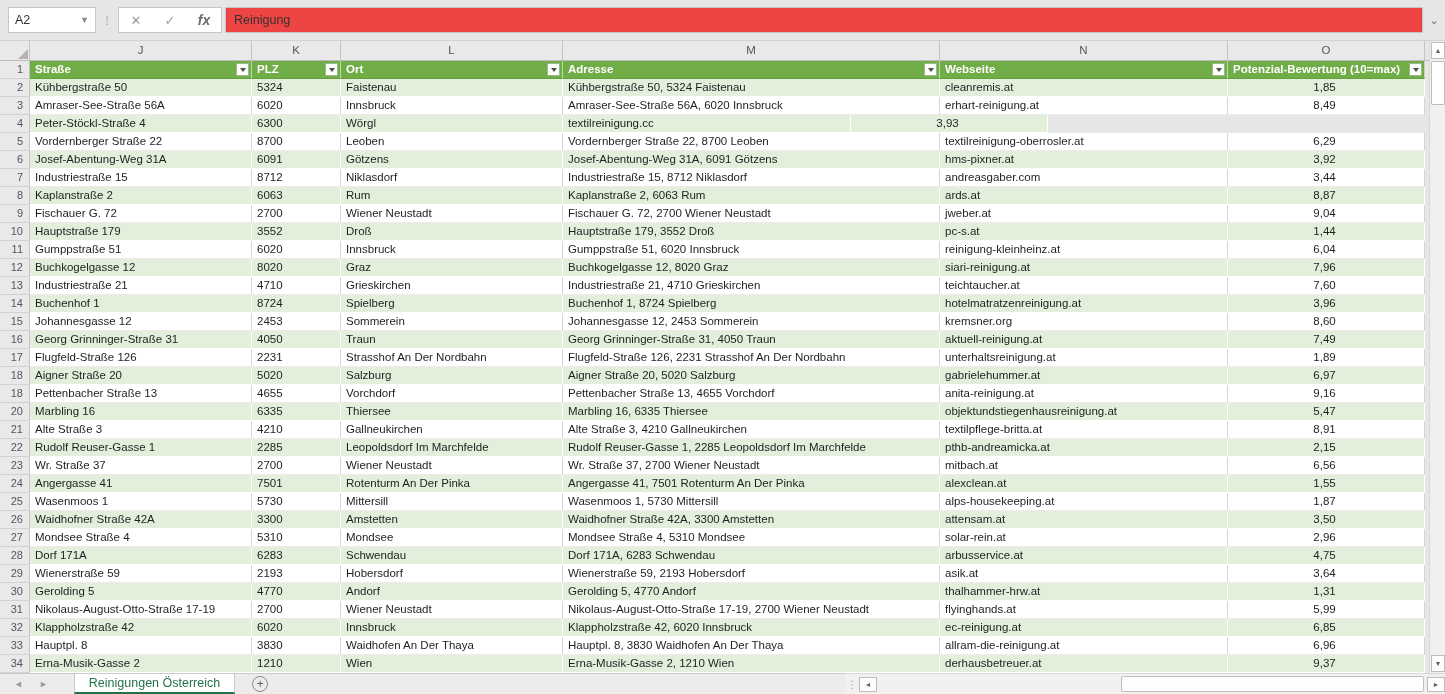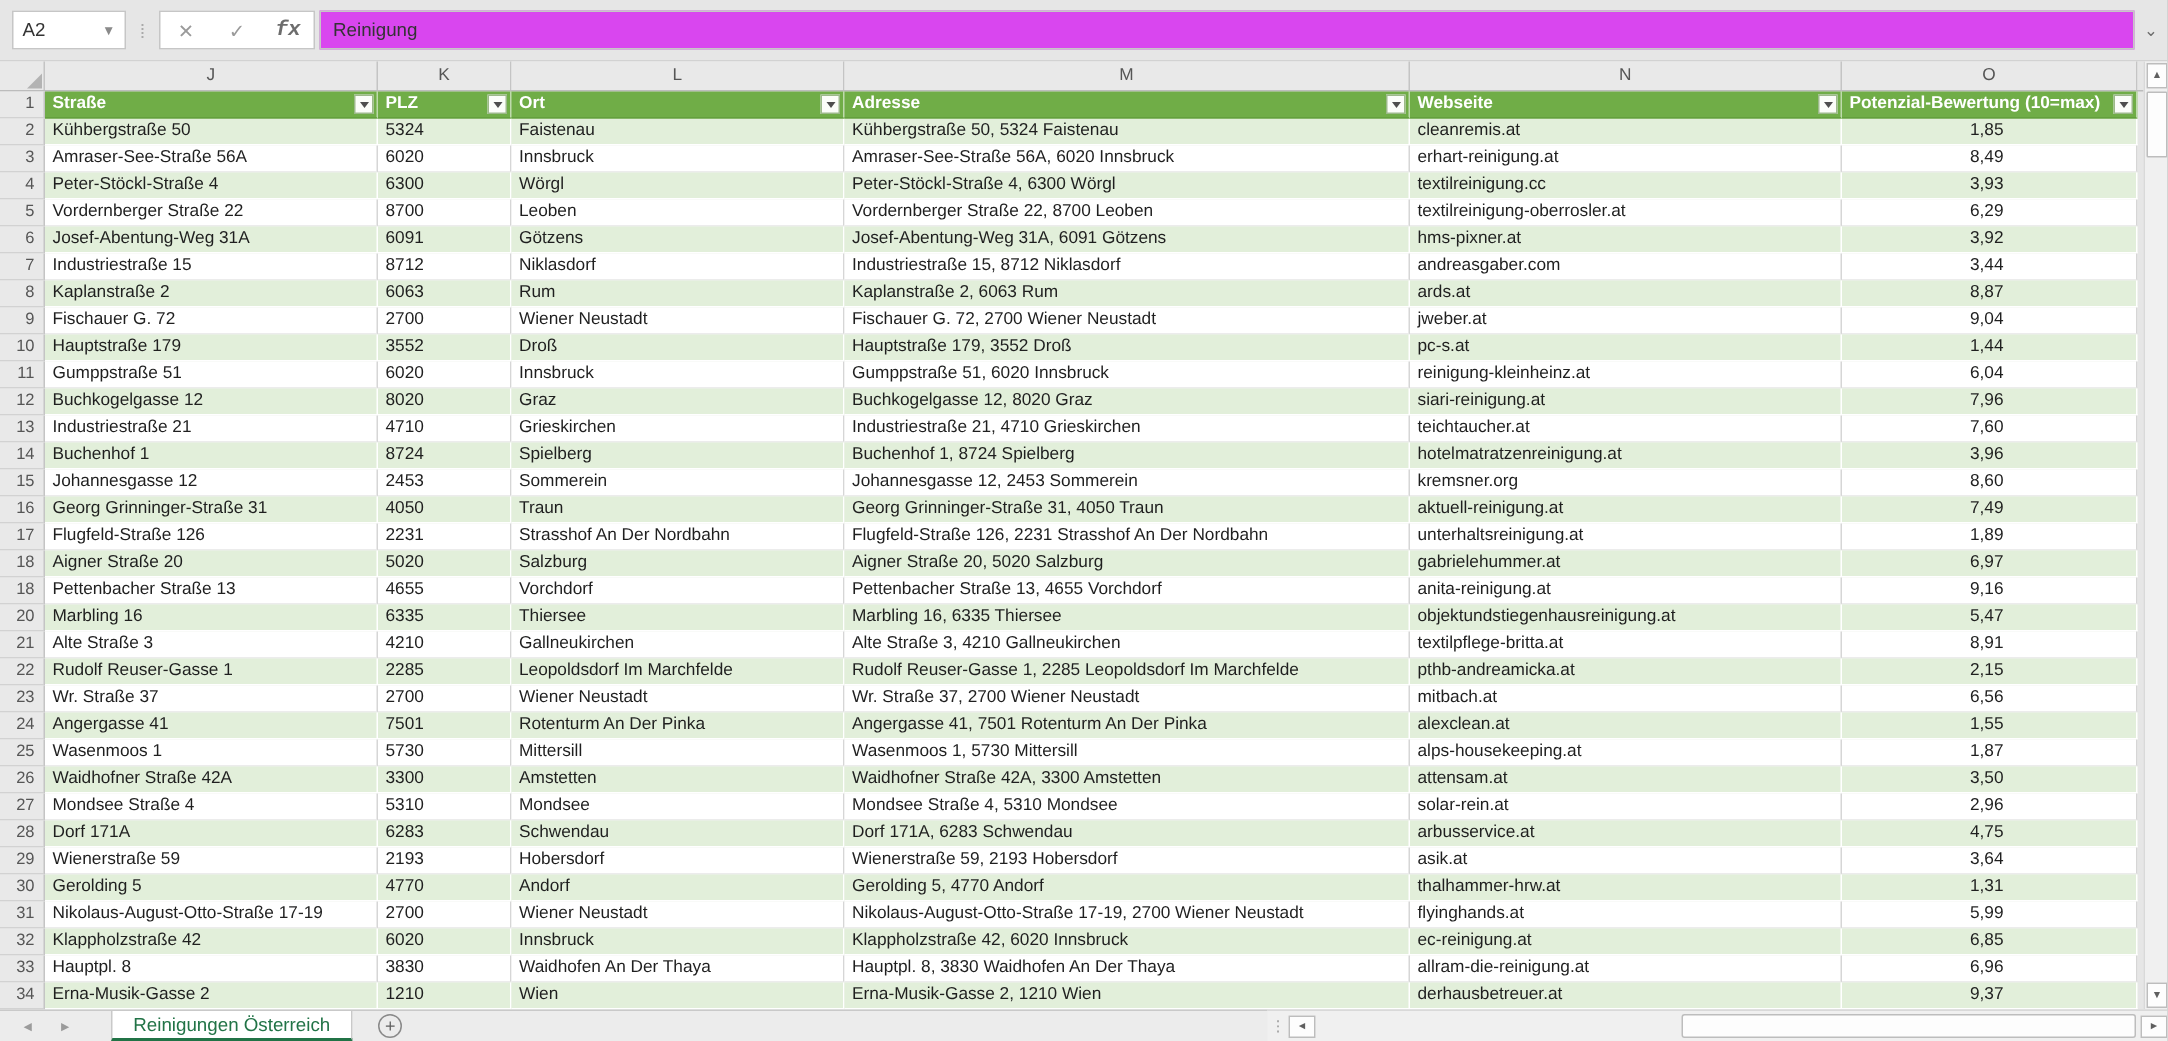--- a/index.html
+++ b/index.html
@@ -9,34 +9,34 @@
     background:#e6e6e6; overflow:hidden;
     font-family:"Liberation Sans", sans-serif;
     -webkit-font-smoothing:antialiased;
   }
   
   .formula-row {
     height:41px; display:flex; align-items:center;
     background:#e6e6e6; border-bottom:1px solid #d2d2d2;
   }
   .name-box {
-    margin-left:8px; width:76px; height:26px; background:#fff;
+    margin-left:8px; width:88px; height:26px; background:#fff;
     border:1px solid #c6c6c6; display:flex; align-items:center;
     padding:0 6px; font-size:12.5px; color:#333;
   }
   .name-box .nb-arrow { margin-left:auto; font-size:9px; color:#8a8a8a; }
   .sep-dots { width:22px; text-align:center; color:#a9a9a9; font-size:13px; letter-spacing:0; }
   .fx-group {
     height:26px; background:#fff; border:1px solid #c6c6c6;
     display:flex; align-items:center;
   }
   .fx-btn { width:34px; text-align:center; font-size:13px; color:#9a9a9a; cursor:default; }
-  .fx-btn.fx { font-style:italic; font-weight:bold; color:#6d6d6d; font-family:Liberation Mono, monospace; font-size:14px; }
+  .fx-btn.fx { font-style:italic; font-weight:bold; color:#6d6d6d; font-family:Liberation Sans, sans-serif; font-size:14px; }
   .formula-field {
-    margin-left:3px; height:26px; background:#d946ef; border:1px solid #c6c6c6;
+    margin-left:3px; height:26px; background:#ef4444; border:1px solid #c6c6c6;
     flex:1; display:flex; align-items:center; padding:0 8px;
     font-size:12.5px; color:#333;
   }
   .fb-chevron { width:22px; text-align:center; color:#6f6f6f; font-size:11px; }
 
   
   .col-strip { display:flex; height:20px; background:#e6e6e6; border-bottom:1px solid #bcbcbc; }
   .corner { width:30px; position:relative; border-right:1px solid #c4c4c4; background:#e9e9e9; }
   .corner .tri {
     position:absolute; right:1px; bottom:1px; width:0; height:0;
@@ -210,21 +210,20 @@
         <div class="cell w2">Innsbruck</div>
         <div class="cell w3">Amraser-See-Straße 56A, 6020 Innsbruck</div>
         <div class="cell w4">erhart-reinigung.at</div>
         <div class="cell w5 num">8,49</div>
       </div>
       <div class="g-row band">
         <div class="rn">4</div>
         <div class="cell w0">Peter-Stöckl-Straße 4</div>
         <div class="cell w1">6300</div>
         <div class="cell w2">Wörgl</div>
-        <div class="cell w3">Peter-Stöckl-Straße 4, 6300 Wörgl</div>
         <div class="cell w4">textilreinigung.cc</div>
         <div class="cell w5 num">3,93</div>
       </div>
       <div class="g-row">
         <div class="rn">5</div>
         <div class="cell w0">Vordernberger Straße 22</div>
         <div class="cell w1">8700</div>
         <div class="cell w2">Leoben</div>
         <div class="cell w3">Vordernberger Straße 22, 8700 Leoben</div>
         <div class="cell w4">textilreinigung-oberrosler.at</div>

